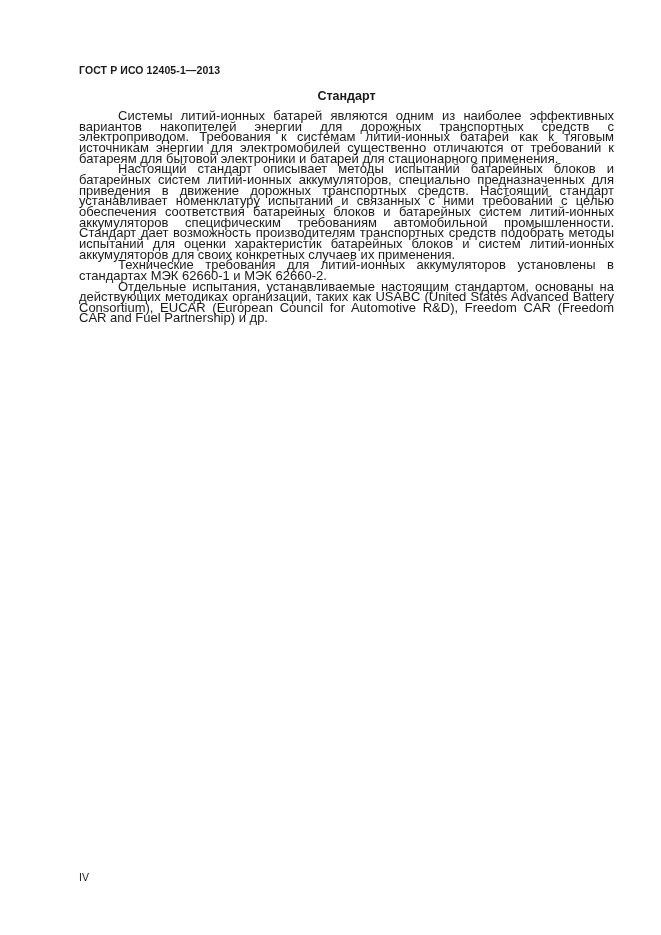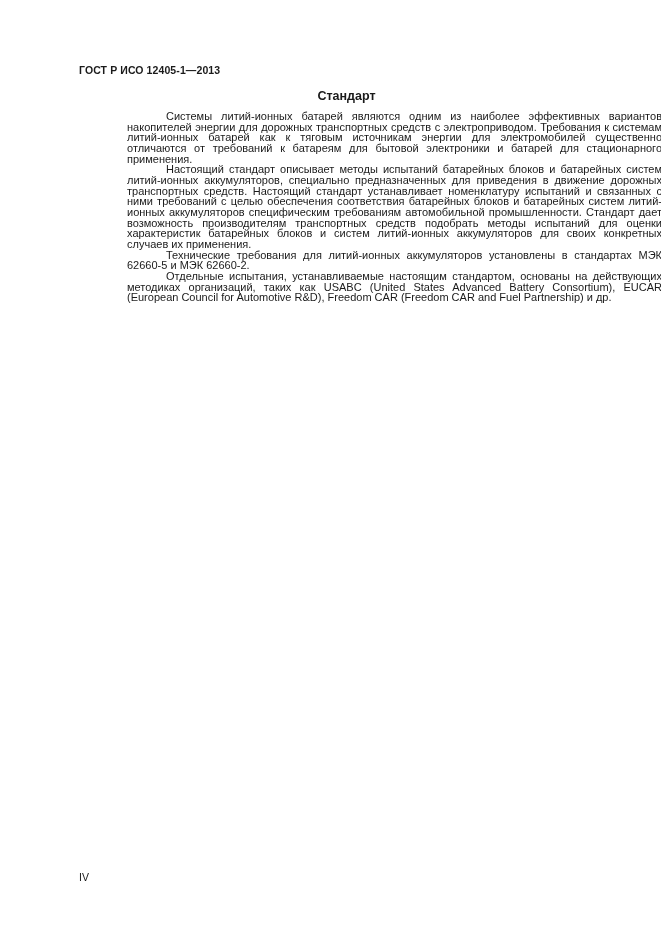--- a/index.html
+++ b/index.html
@@ -11,34 +11,34 @@
     .page-header {
       position: absolute; left: 79px; top: 64px;
       font-size: 10.5px; font-weight: bold; letter-spacing: 0.1px;
     }
     .section-title {
       position: absolute; left: 79px; width: 535px; top: 89px;
       text-align: center; font-size: 12.5px; font-weight: bold;
     }
     .body-text {
       position: absolute; left: 79px; top: 111px; width: 535px;
-      font-size: 11px; line-height: 10.65px; text-align: justify; margin-left: 48px;
+      font-size: 13px; line-height: 10.65px; text-align: justify;
     }
     .body-text p { margin: 0; text-indent: 39px; }
     .page-number {
       position: absolute; left: 79px; top: 859px; font-size: 10.5px; margin-top: 12px;
     }
   </style>
 </head>
 <body>
 
 <div class="page-header">ГОСТ Р ИСО 12405-1—2013</div>
 
 <div class="section-title">Стандарт</div>
 
 <div class="body-text">
   <p>Системы литий-ионных батарей являются одним из наиболее эффективных вариантов накопителей энергии для дорожных транспортных средств с электроприводом. Требования к системам литий-ионных батарей как к тяговым источникам энергии для электромобилей существенно отличаются от требований к батареям для бытовой электроники и батарей для стационарного применения.</p>
   <p>Настоящий стандарт описывает методы испытаний батарейных блоков и батарейных систем литий-ионных аккумуляторов, специально предназначенных для приведения в движение дорожных транспортных средств. Настоящий стандарт устанавливает номенклатуру испытаний и связанных с ними требований с целью обеспечения соответствия батарейных блоков и батарейных систем литий-ионных аккумуляторов специфическим требованиям автомобильной промышленности. Стандарт дает возможность производителям транспортных средств подобрать методы испытаний для оценки характеристик батарейных блоков и систем литий-ионных аккумуляторов для своих конкретных случаев их применения.</p>
-  <p>Технические требования для литий-ионных аккумуляторов установлены в стандартах МЭК 62660-5 и МЭК 62660-2.</p>
+  <p>Технические требования для литий-ионных аккумуляторов установлены в стандартах МЭК 62660-1 и МЭК 62660-2.</p>
   <p>Отдельные испытания, устанавливаемые настоящим стандартом, основаны на действующих методиках организаций, таких как USABC (United States Advanced Battery Consortium), EUCAR (European Council for Automotive R&amp;D), Freedom CAR (Freedom CAR and Fuel Partnership) и др.</p>
 </div>
 
 <div class="page-number">IV</div>
 
 </body></html>

